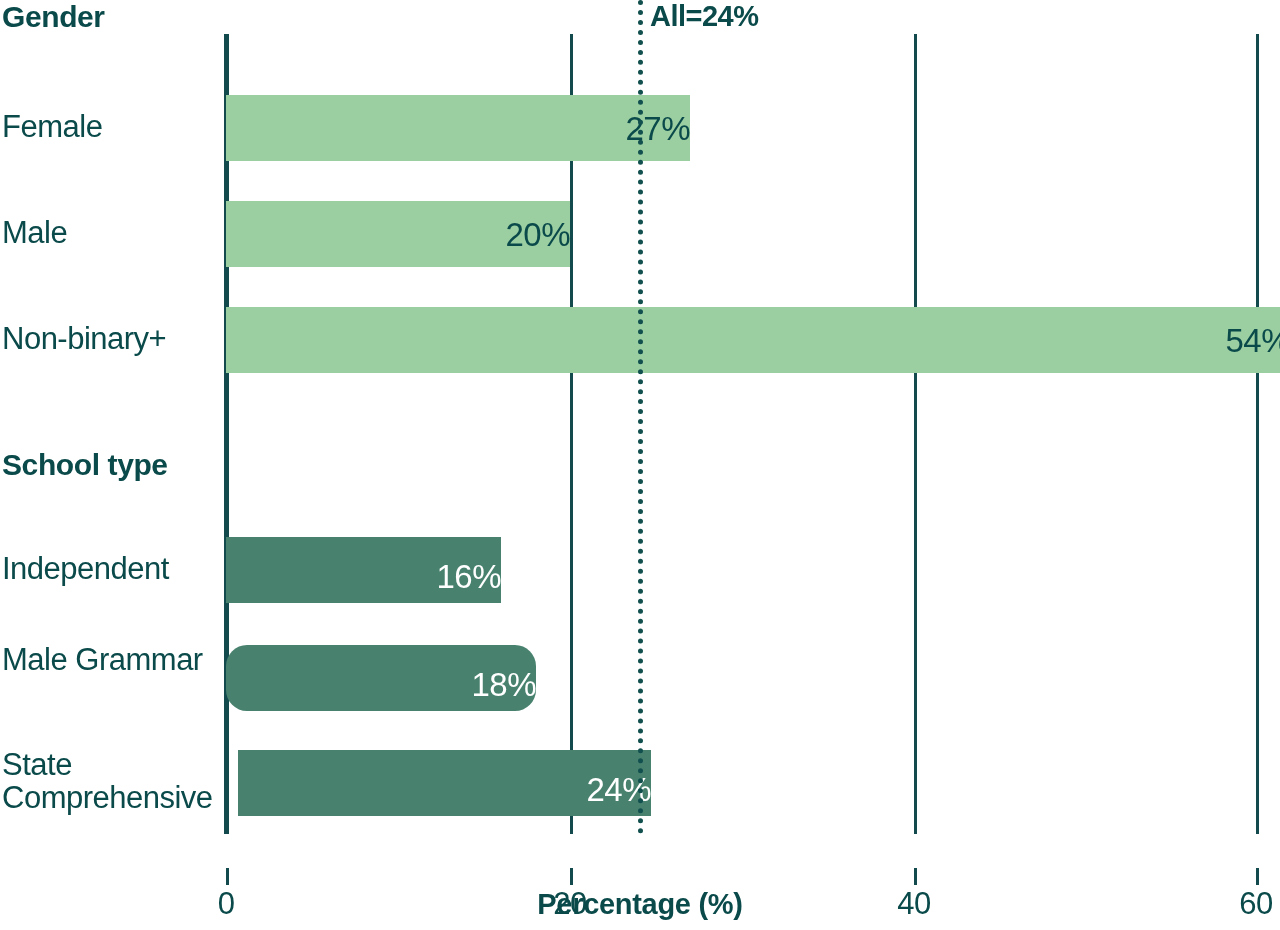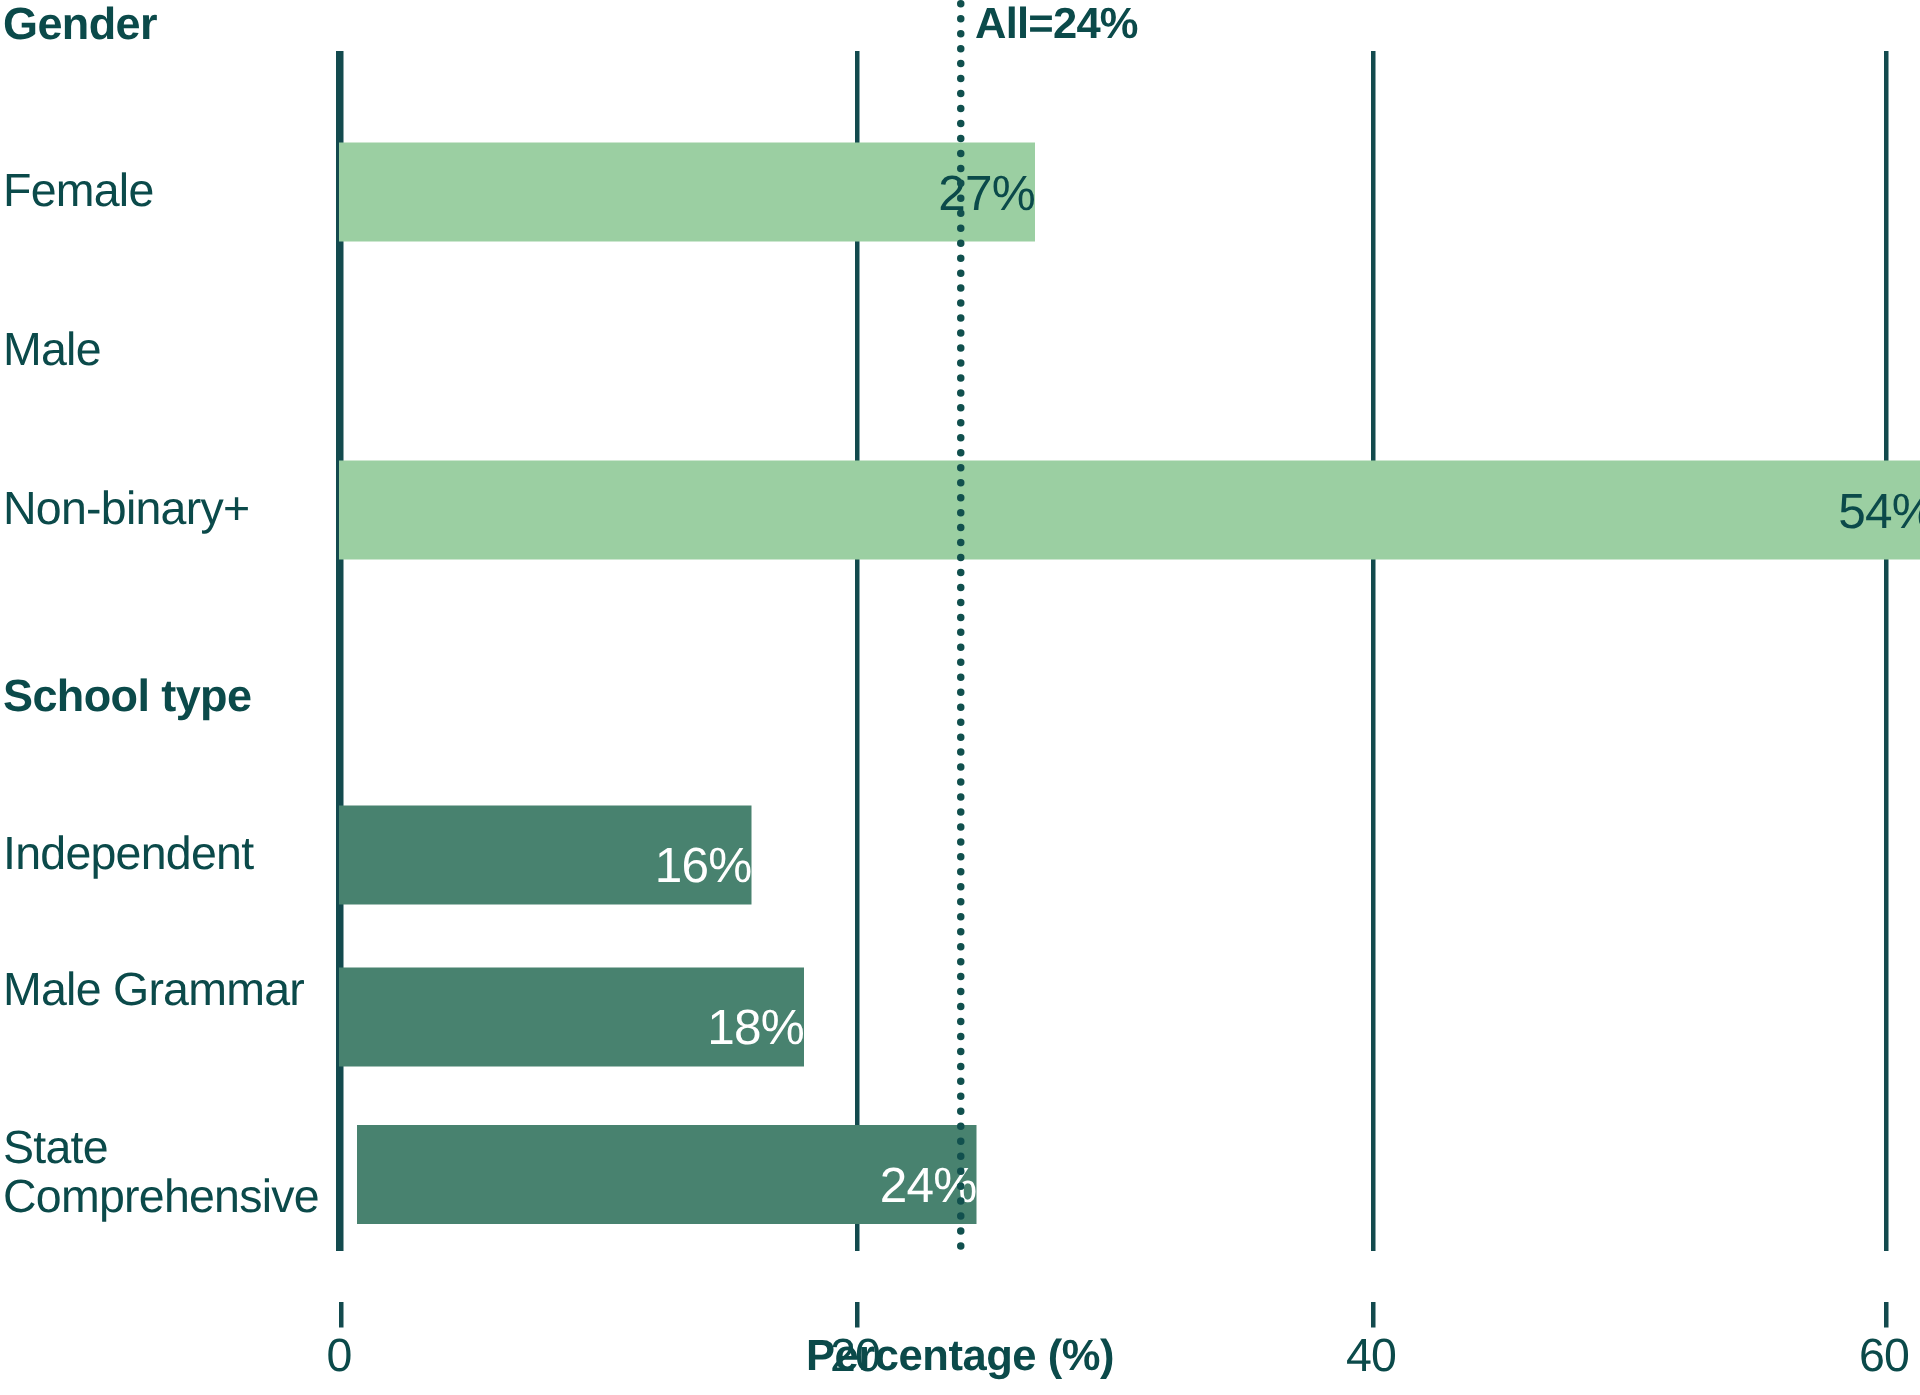--- a/index.html
+++ b/index.html
@@ -151,30 +151,33 @@
 
     <div class="gridline axis-zero" style="left:0px;"></div>
     <div class="gridline" style="left:344px;"></div>
     <div class="gridline" style="left:688px;"></div>
     <div class="gridline" style="left:1030px;"></div>
 
     <div class="bar light" style="top:61px; left:0px; width:464px;">
       <span class="bar-value">27%</span>
     </div>
 
+    <div class="bar light" style="top:167px; left:0px; width:344px;">
+      <span class="bar-value">20%</span>
+    </div>
 
     <div class="bar light" style="top:273px; left:0px; width:1064px;">
       <span class="bar-value">54%</span>
     </div>
 
     <div class="bar dark" style="top:503px; left:0px; width:275px;">
       <span class="bar-value">16%</span>
     </div>
 
-    <div class="bar dark" style="top:611px; left:0px; width:310px;">
+    <div class="bar dark" style="top:611px; left:0px; width:310px;border-radius:21px;">
       <span class="bar-value">18%</span>
     </div>
 
     <div class="bar dark" style="top:716px; left:12px; width:413px;">
       <span class="bar-value">24%</span>
     </div>
 
     <div class="ref-line" style="left:412px;"></div>
 
     <div class="tick-mark" style="left:0px;"></div>

